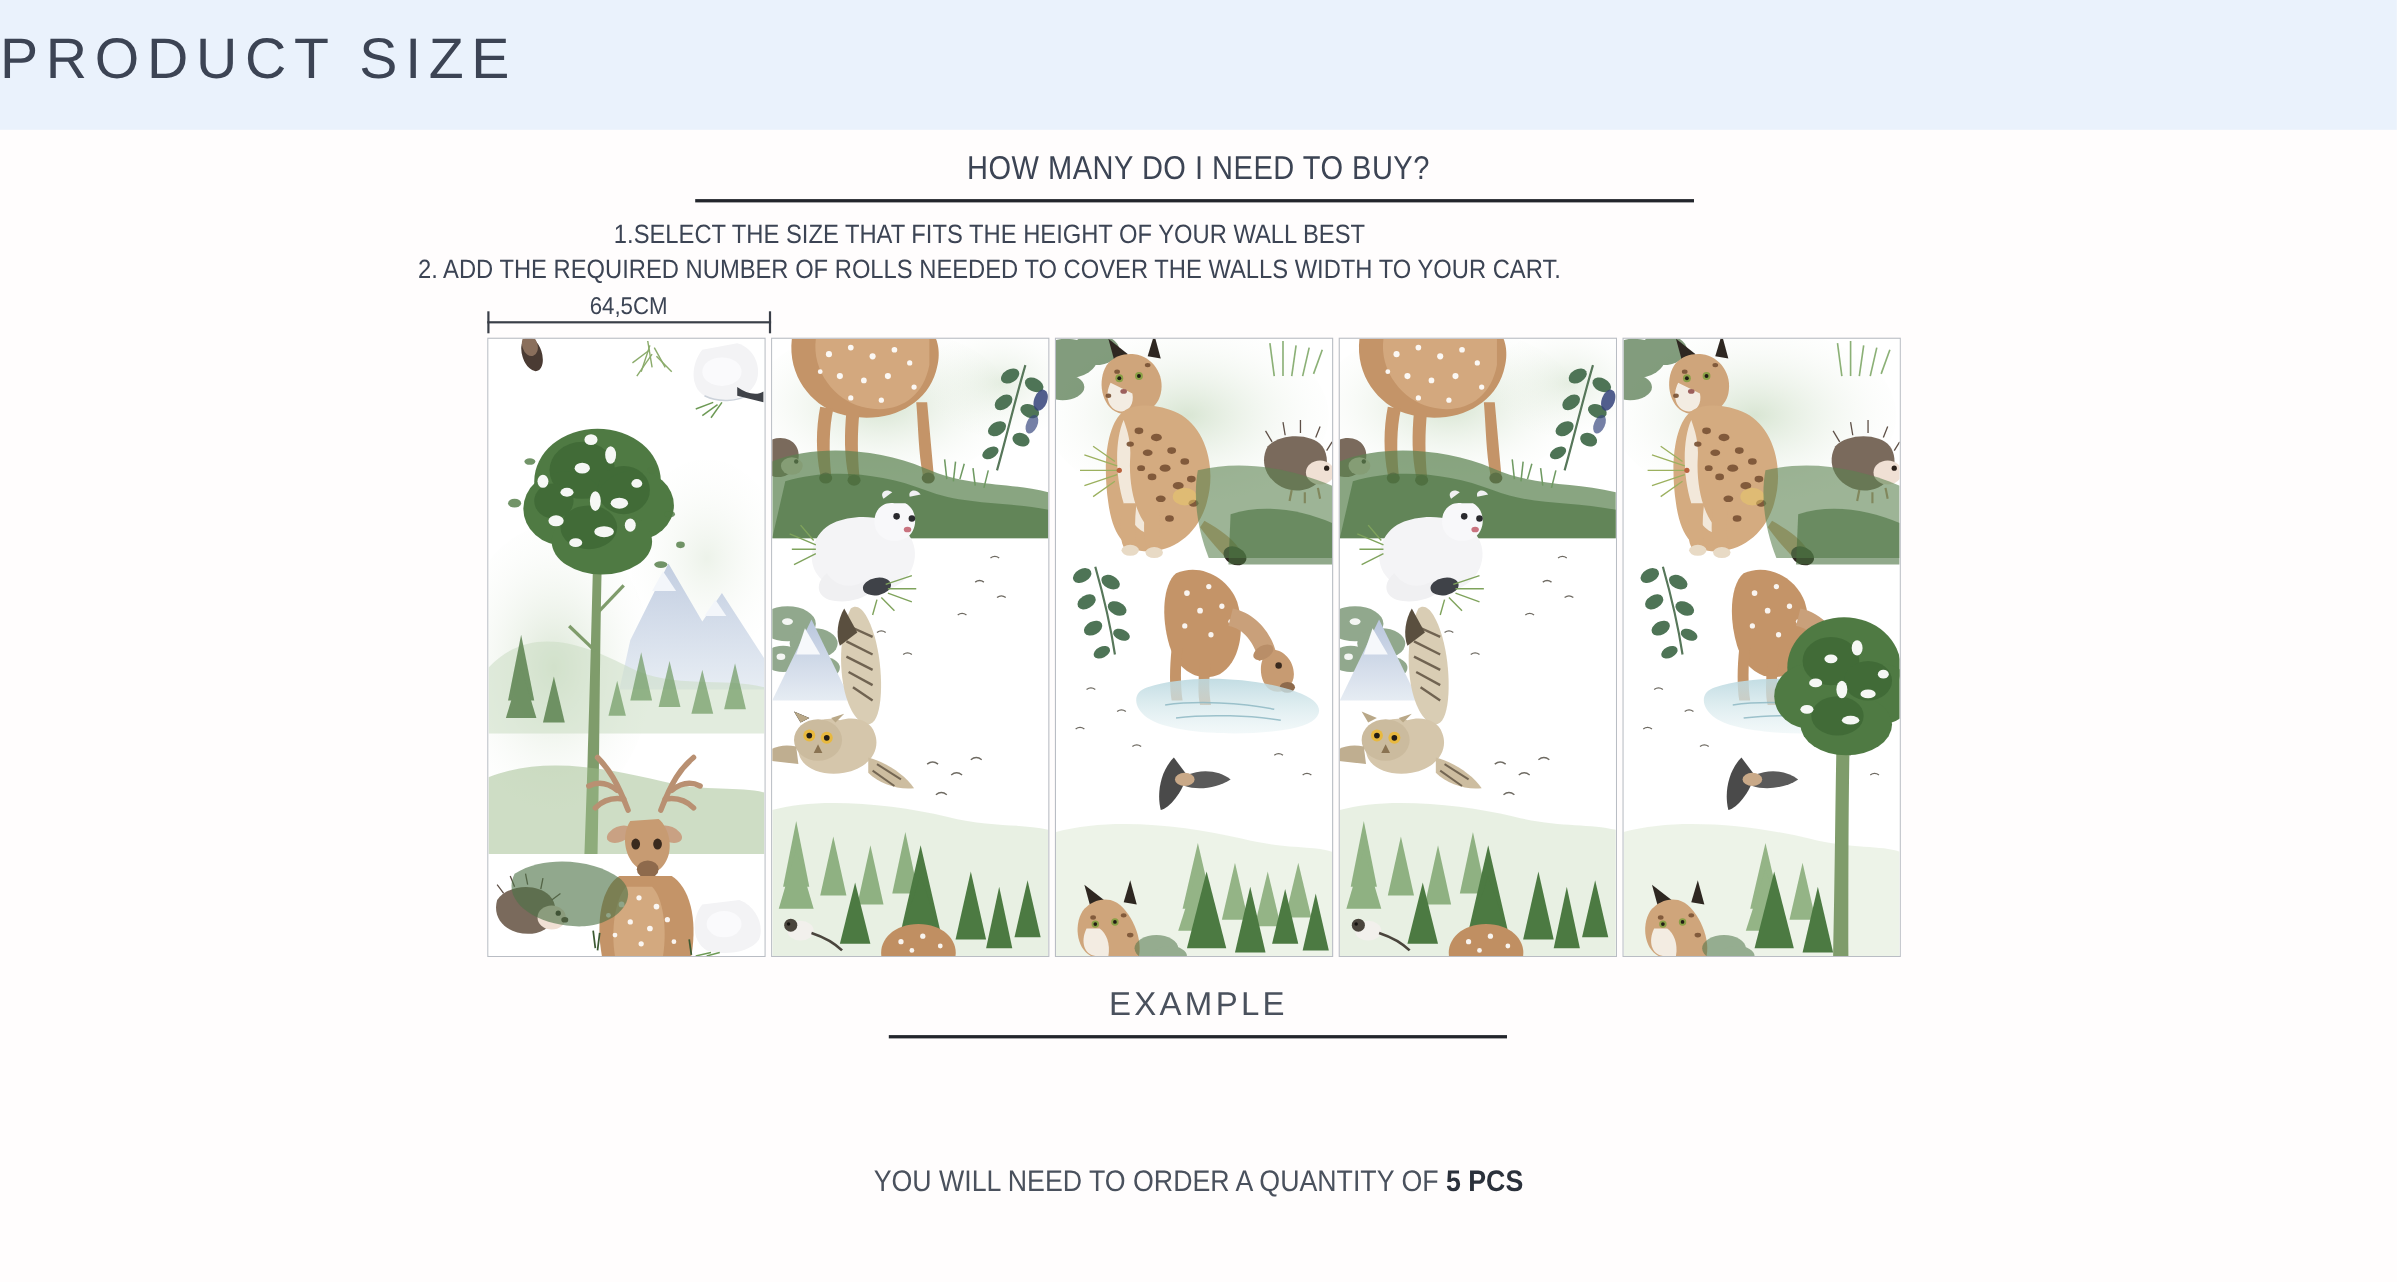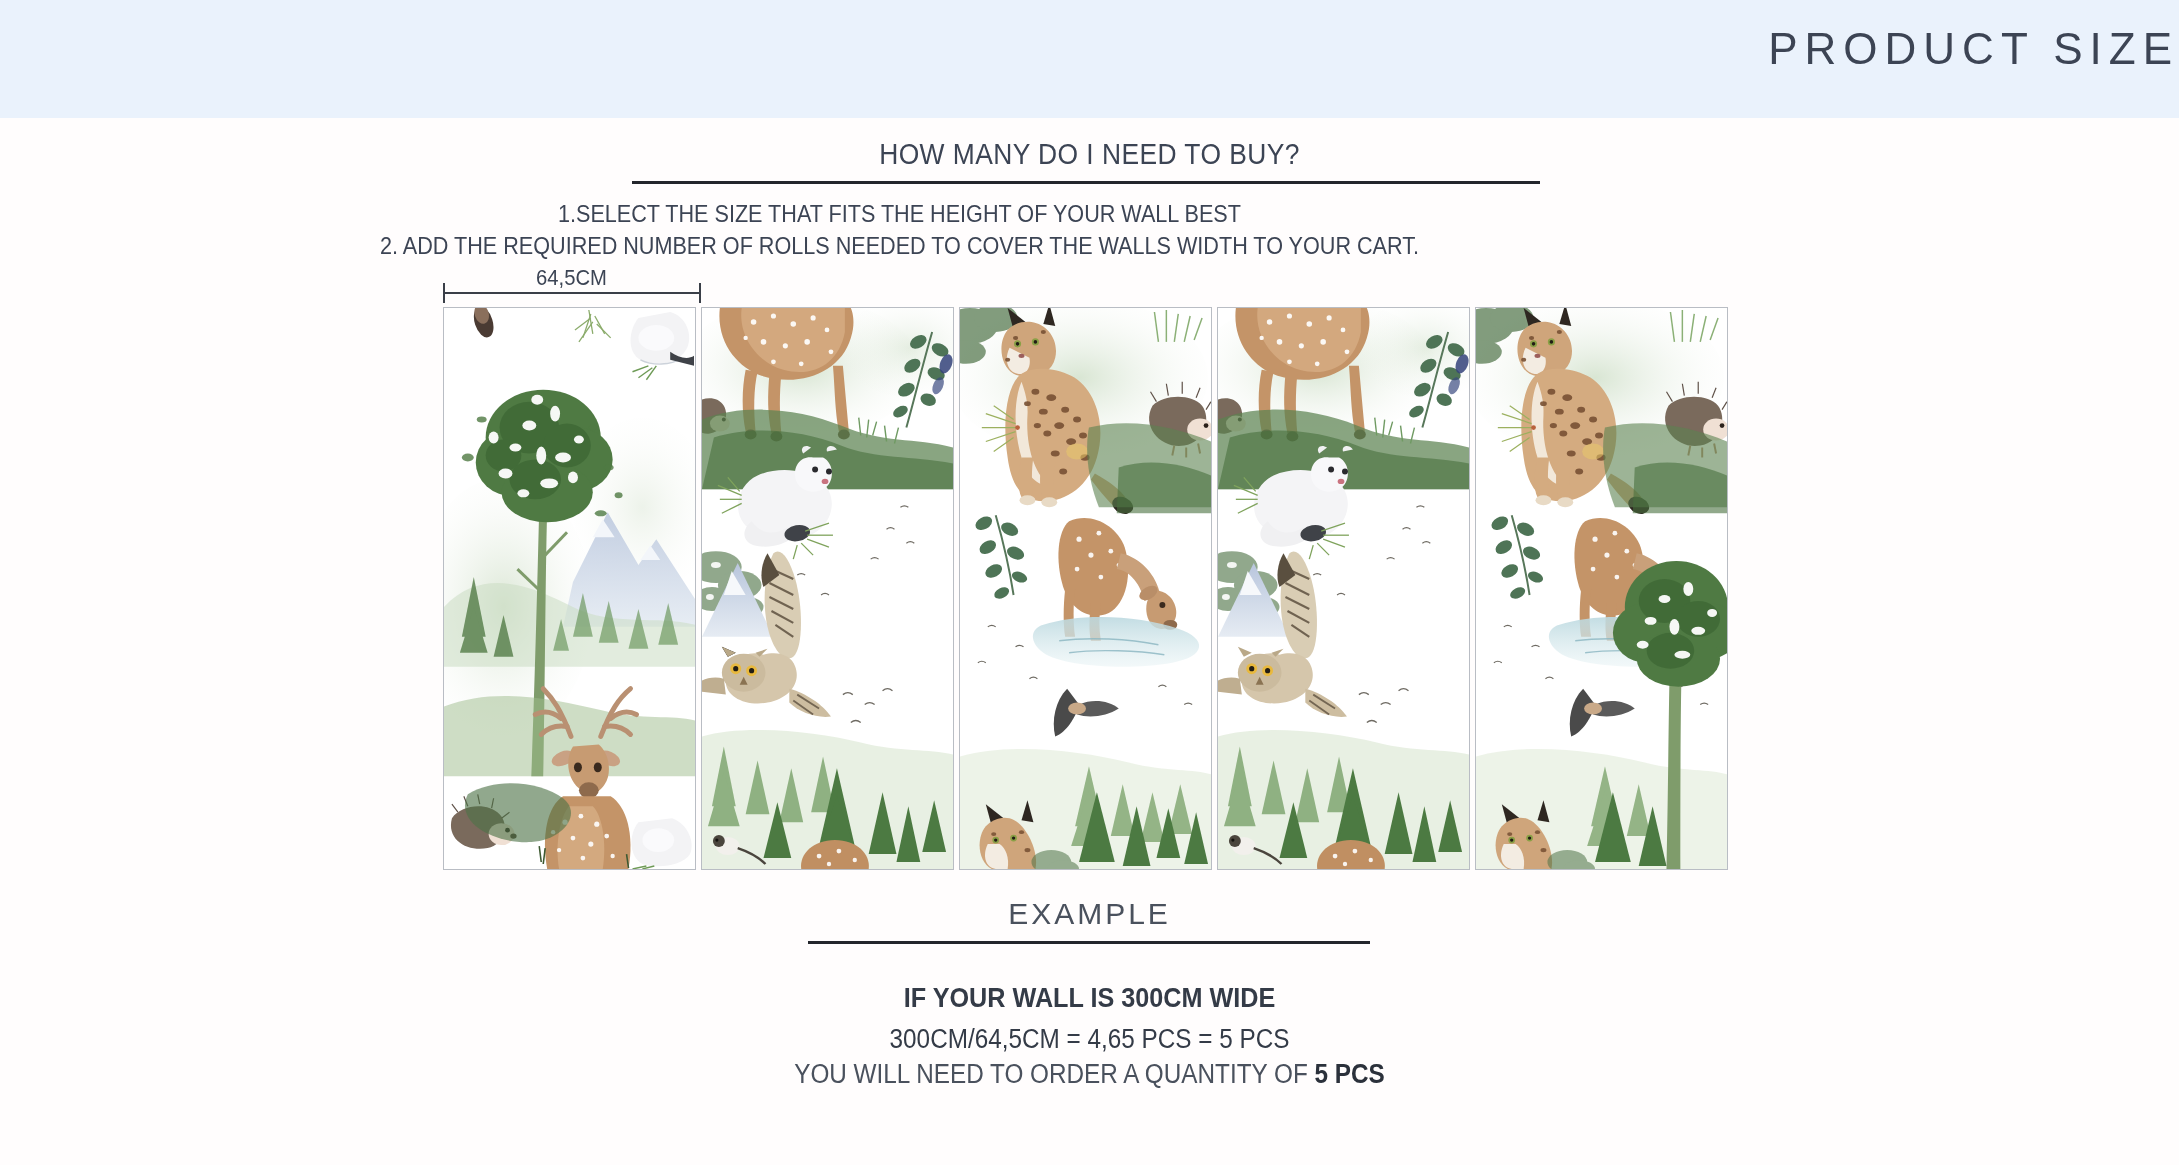--- a/index.html
+++ b/index.html
@@ -23,22 +23,22 @@
     position: absolute;
     left: 0; top: 0;
     width: 2179px;
     height: 118px;
     background: #eaf2fc;
   }
   .header-title {
     position: absolute;
     left: 0; top: 24px;
     width: 2179px;
-    text-align: right;
-    font-size: 44px;
+    text-align: left;
+    font-size: 52px;
     font-weight: 300;
     letter-spacing: 7px;
     color: #3c4454;
     font-family: "Liberation Sans", sans-serif;
   }
 
   
   .section-heading {
     position: absolute;
     left: 0; top: 137px;
@@ -1141,19 +1141,15 @@
           <ellipse cx="92" cy="556" rx="20" ry="12"></ellipse>
             <ellipse cx="104" cy="563" rx="16" ry="9"></ellipse>
         </g>
       </svg>
     </div>
 
   </div>
 
   <div class="example-title">EXAMPLE</div>
   <div class="rule-example"></div>
-  <div class="example-lines">
-    <span class="big">IF YOUR WALL IS 300CM WIDE</span>
-    <span class="calc">300CM/64,5CM = 4,65 PCS = 5 PCS</span>
-  </div>
   <div class="example-final"><span>YOU WILL NEED TO ORDER A QUANTITY OF </span><b>5 PCS</b></div>
 
 </div>
 
 </body></html>

